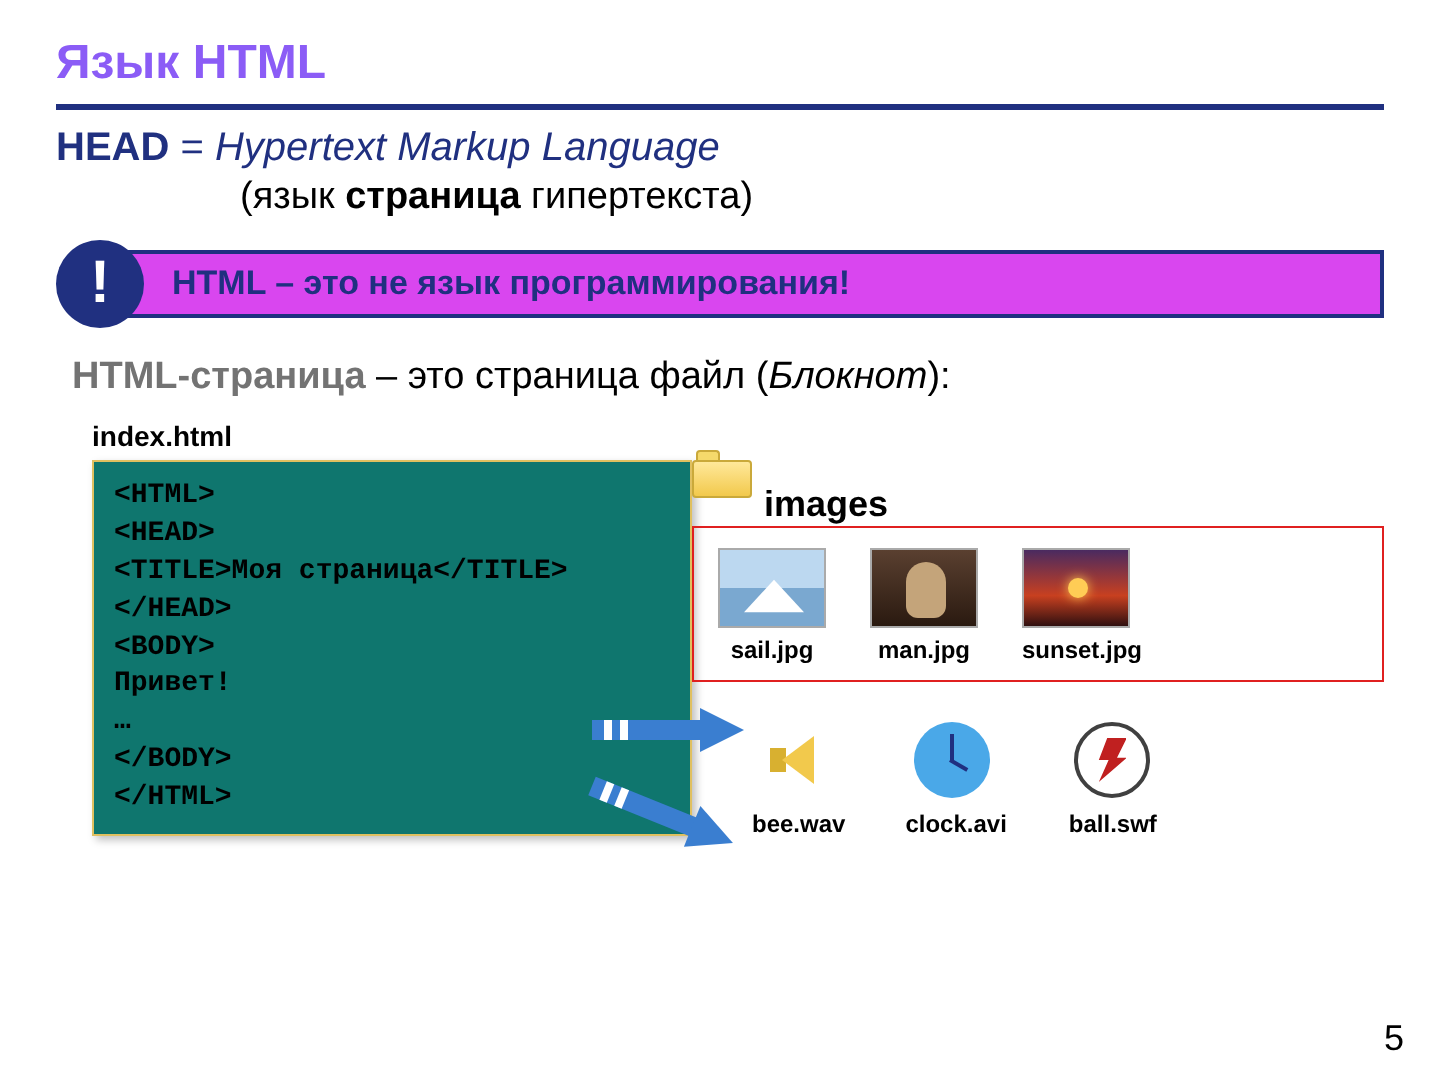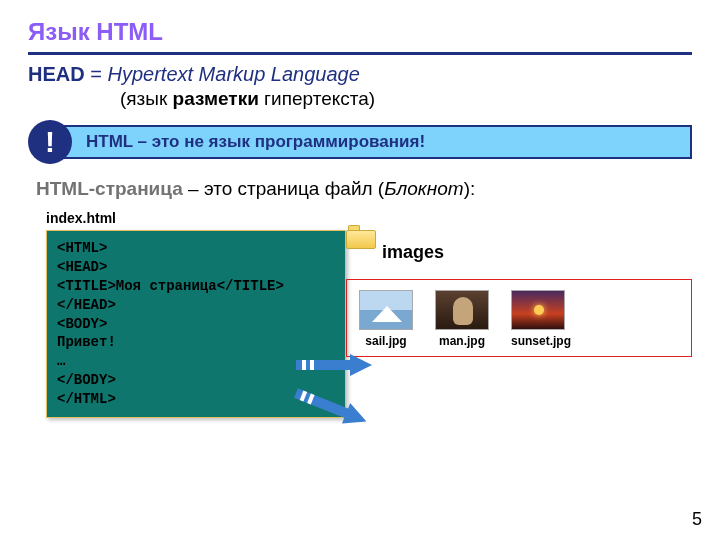--- a/index.html
+++ b/index.html
@@ -7,35 +7,35 @@
   .slide { padding: 18px 28px 0 28px; }
   .title { font-size: 24px; font-weight: bold; color: #8b5cf6; }
   .hr { height: 3px; background: #203080; margin-top: 6px; margin-bottom: 8px; }
   .line1 { font-size: 20px; color: #203080; }
   .line1 .k { font-weight: bold; font-style: normal; }
   .line1 .hml { font-style: italic; }
   .line2 { font-size: 19px; color: #000; padding-left: 92px; margin-top: 2px; }
   .line2 .b { font-weight: bold; }
   .alert-row { display: flex; align-items: center; margin-top: 10px; }
   .bang { width: 44px; height: 44px; border-radius: 50%; background: #203080; color: #fff; font-size: 30px; font-weight: bold; display: flex; align-items: center; justify-content: center; flex-shrink: 0; z-index: 2; }
-  .alert-box { flex: 1; height: 34px; margin-left: -22px; border: 2px solid #203080; background: #7dd3fc; color: #203080; font-weight: bold; font-size: 17px; display: flex; align-items: center; padding-left: 34px; }
+  .alert-box { flex: 1; height: 34px; margin-left: -22px; border: 2px solid #203080; background: #d946ef; color: #203080; font-weight: bold; font-size: 17px; display: flex; align-items: center; padding-left: 34px; }
   .line3 { font-size: 19px; margin-top: 14px; margin-left: 8px; }
   .line3 .a { color: #737373; font-weight: bold; }
   .line3 .i { font-style: italic; }
   .lower { display: flex; margin-top: 10px; padding-left: 18px; }
   .left-col { width: 300px; }
   .fname { font-weight: bold; font-size: 14px; margin-bottom: 4px; }
   .code-box { background: #0f766e; border: 1px solid #e0c060; padding: 8px 10px; font-family: "Courier New", monospace; font-size: 14px; font-weight: bold; line-height: 1.35; box-shadow: 2px 2px 4px rgba(0,0,0,.25); white-space: pre; }
   .right-col { flex: 1; position: relative; }
   .folder-row { display: flex; align-items: center; gap: 6px; }
   .folder-icon { width: 30px; height: 24px; position: relative; }
   .folder-icon .tab { position: absolute; top: 0; left: 2px; width: 12px; height: 6px; background: #f5d96b; border: 1px solid #caa93a; border-bottom: none; border-radius: 2px 2px 0 0; }
   .folder-icon .body { position: absolute; top: 5px; left: 0; width: 30px; height: 19px; background: linear-gradient(#ffe89a,#f2c94c); border: 1px solid #caa93a; border-radius: 2px; }
   .folder-label { font-weight: bold; font-size: 18px; margin-top: 32px; }
-  .images-box { border: 1px solid #e02020; padding: 10px 12px 8px 12px; margin-top: 16px; display: flex; gap: 22px; }
+  .images-box { border: 1px solid #e02020; padding: 10px 12px 8px 12px; margin-top: 0; display: flex; gap: 22px; }
   .thumb-wrap { text-align: center; }
   .thumb { width: 54px; height: 40px; border: 1px solid #aaa; background: linear-gradient(#bcd8f0 50%, #7aa8d0 50%); position: relative; }
   .thumb.sail::after { content:""; position:absolute; bottom:6px; left:12px; border-left:15px solid transparent; border-right:15px solid transparent; border-bottom:18px solid #fff; transform: scaleY(.9); }
   .thumb.man { background: linear-gradient(#5a4030,#2a1a10); }
   .thumb.man::after { content:""; position:absolute; top:6px; left:17px; width:20px; height:28px; background:#c4a47a; border-radius:10px 10px 6px 6px; }
   .thumb.sunset { background: linear-gradient(#4a2a60,#c84020 60%,#301010); }
   .thumb.sunset::after { content:""; position:absolute; top:14px; left:22px; width:10px; height:10px; background:#ffcc55; border-radius:50%; box-shadow:0 0 6px #ffcc55; }
   .cap { font-size: 12px; font-weight: bold; margin-top: 4px; }
   .media-row { display: flex; gap: 30px; margin-top: 18px; margin-left: 30px; }
   .m-thumb { width: 46px; height: 42px; display:flex; align-items:center; justify-content:center; }
@@ -61,21 +61,21 @@
 <body>
 
 <div class="slide">
   <div class="title">Язык HTML</div>
   <div class="hr"></div>
 
   <div class="line1">
     <span class="k">HEAD</span><span> = </span><span class="hml">Hypertext Markup Language</span>
   </div>
   <div class="line2">
-    <span>(язык </span><span class="b">разметки</span><span> гипертекста)</span>
+    <span>(язык </span><span class="b">страница</span><span> гипертекста)</span>
   </div>
 
   <div class="alert-row">
     <div class="bang">!</div>
     <div class="alert-box">HTML – это не язык программирования!</div>
   </div>
 
   <div class="line3">
     <span class="a">HTML-страница</span><span> – это страница файл (</span><span class="i">Блокнот</span><span>):</span>
   </div>
@@ -108,20 +108,42 @@
         </div>
         <div class="thumb-wrap">
           <div class="thumb man"></div>
           <div class="cap">man.jpg</div>
         </div>
         <div class="thumb-wrap">
           <div class="thumb sunset"></div>
           <div class="cap">sunset.jpg</div>
         </div>
       </div>
+      <div class="media-row">
+        <div class="thumb-wrap">
+          <div class="m-thumb">
+              <div class="speaker"></div>
+            </div>
+          <div class="cap">bee.wav</div>
+        </div>
+        <div class="thumb-wrap">
+          <div class="m-thumb">
+              <div class="clock"></div>
+            </div>
+          <div class="cap">clock.avi</div>
+        </div>
+        <div class="thumb-wrap">
+          <div class="m-thumb">
+              <div class="flash">
+                <div class="f"></div>
+              </div>
+            </div>
+          <div class="cap">ball.swf</div>
+        </div>
+      </div>
     </div>
   </div>
 </div>
 
 <div class="arrows">
   <div class="arrow">
       <div class="shaft"></div>
       <div class="head"></div>
     </div>
   <div class="arrow a2">

